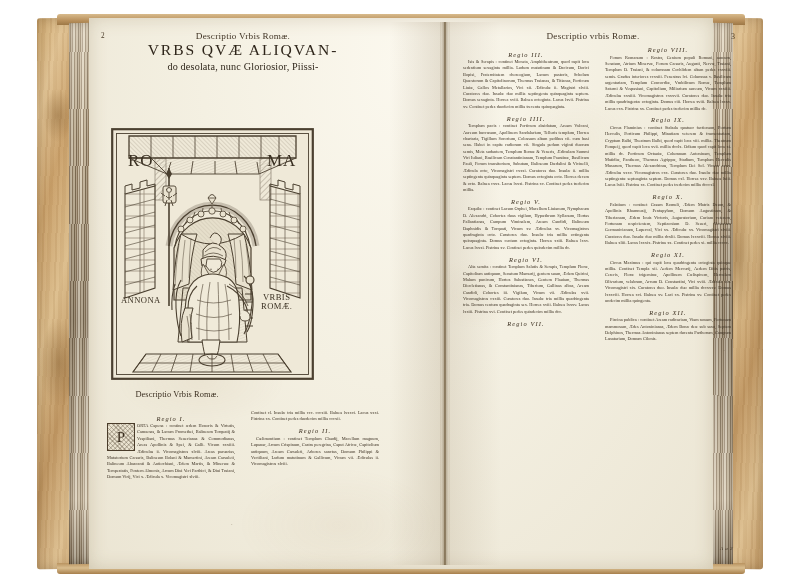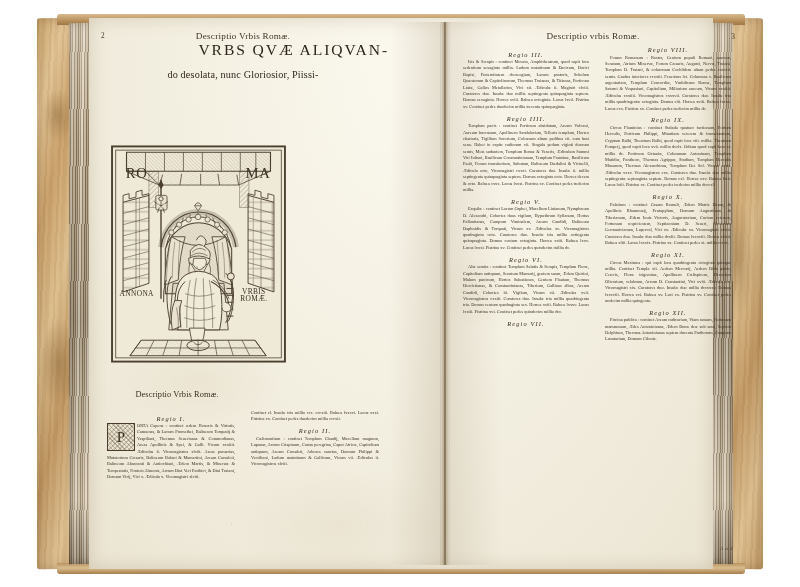--- a/index.html
+++ b/index.html
@@ -116,29 +116,29 @@
     position:absolute;top:14px;font-size:7.2px;color:#4a3b29;
   }
   .folio.l{left:4px;}
   .folio.r{right:4px;font-size:8px;}
 
   .title-block{
     position:absolute;top:24px;left:0;width:100%;text-align:center;
     color:#2e251a;
   }
   .title-main{
-    font-size:15.6px;letter-spacing:1.9px;line-height:1.06;white-space:nowrap;text-align:right;
+    font-size:15.6px;letter-spacing:1.9px;line-height:1.06;white-space:nowrap;
   }
   .title-sub{
-    font-size:10.2px;line-height:1.18;margin-top:10px;letter-spacing:.15px;
+    font-size:10.2px;line-height:1.18;margin-top:2px;letter-spacing:.15px;
   }
 
   
   .woodcut{
-    position:absolute;left:14px;top:110px;width:175px;height:252px;
+    position:absolute;left:14px;top:110px;width:203px;height:252px;
   }
   .woodcut svg{display:block;width:100%;height:100%;}
 
   .cut-caption{
     position:absolute;left:10px;top:372px;width:140px;text-align:center;
     font-size:8.4px;color:#3a2e20;letter-spacing:.1px;
   }
 
   
   .cols{position:absolute;}

